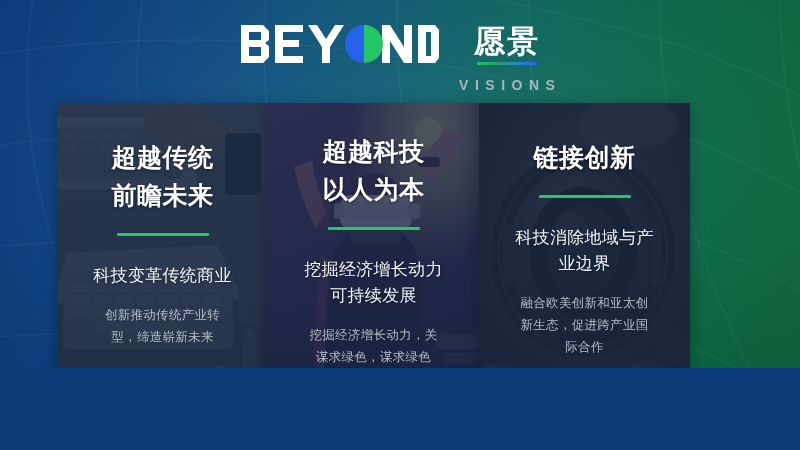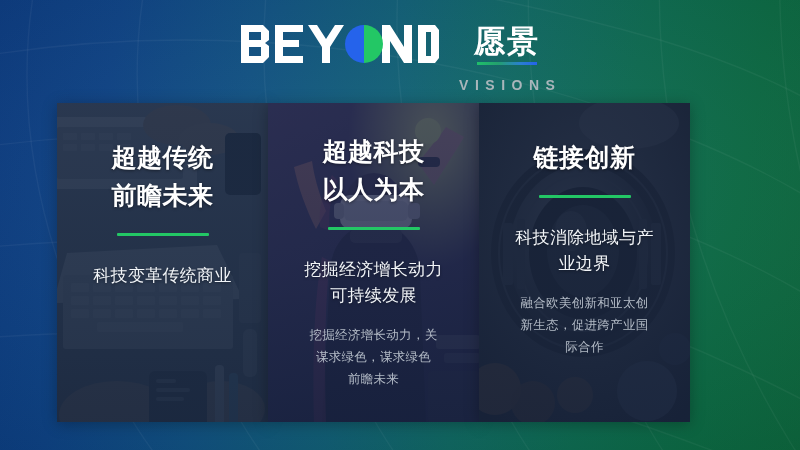--- a/index.html
+++ b/index.html
@@ -3,21 +3,21 @@
 <meta charset="utf-8">
 <style>
   html, body {
     margin: 0;
     padding: 0;
     background: #0a3a78;
   }
   #slide {
     position: relative;
     width: 800px;
-    height: 450px;
+    height: 368px;
     overflow: hidden;
     font-family: "Liberation Sans", "DejaVu Sans", sans-serif;
     background: linear-gradient(100deg,
         #0b3d85 0%,
         #0d4489 14%,
         #0f5285 30%,
         #0f6078 46%,
         #0e6a64 60%,
         #0c6d52 74%,
         #0b6d45 88%,
@@ -310,20 +310,24 @@
       <div class="card-tint"></div>
       <div class="card-content">
         <div class="card-title">
           <div>超越传统</div>
           <div>前瞻未来</div>
         </div>
         <div class="card-divider"></div>
         <div class="card-subtitle">
           <div>科技变革传统商业</div>
         </div>
+        <div class="card-body">
+          <div>创新推动传统产业转</div>
+          <div>型，缔造崭新未来</div>
+        </div>
       </div>
     </div>
 
     <div class="card card-2">
       <svg class="card-photo" viewBox="0 0 211 319" preserveAspectRatio="xMidYMid slice">
         <defs>
           <linearGradient id="c2bg" x1="0" y1="0" x2="1" y2="1">
             <stop offset="0" stop-color="#4b4470"></stop>
             <stop offset="0.5" stop-color="#3a3a66"></stop>
             <stop offset="1" stop-color="#2a2c52"></stop>

